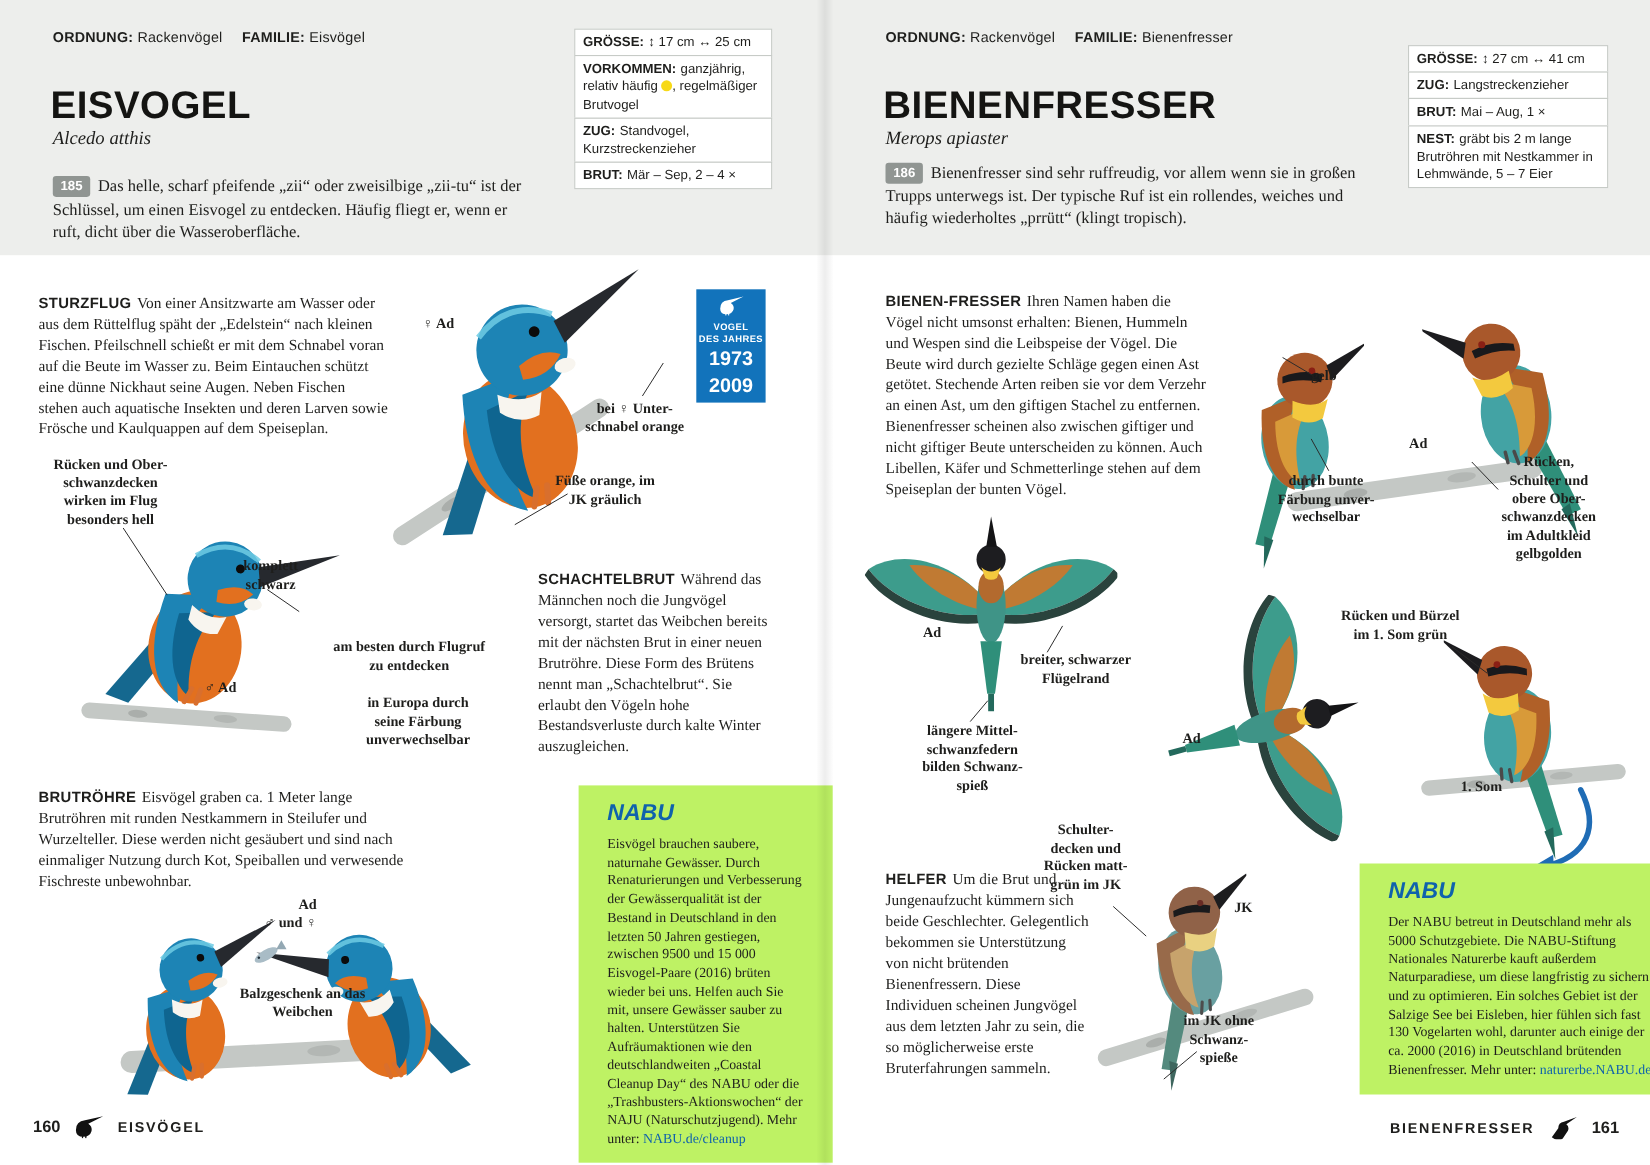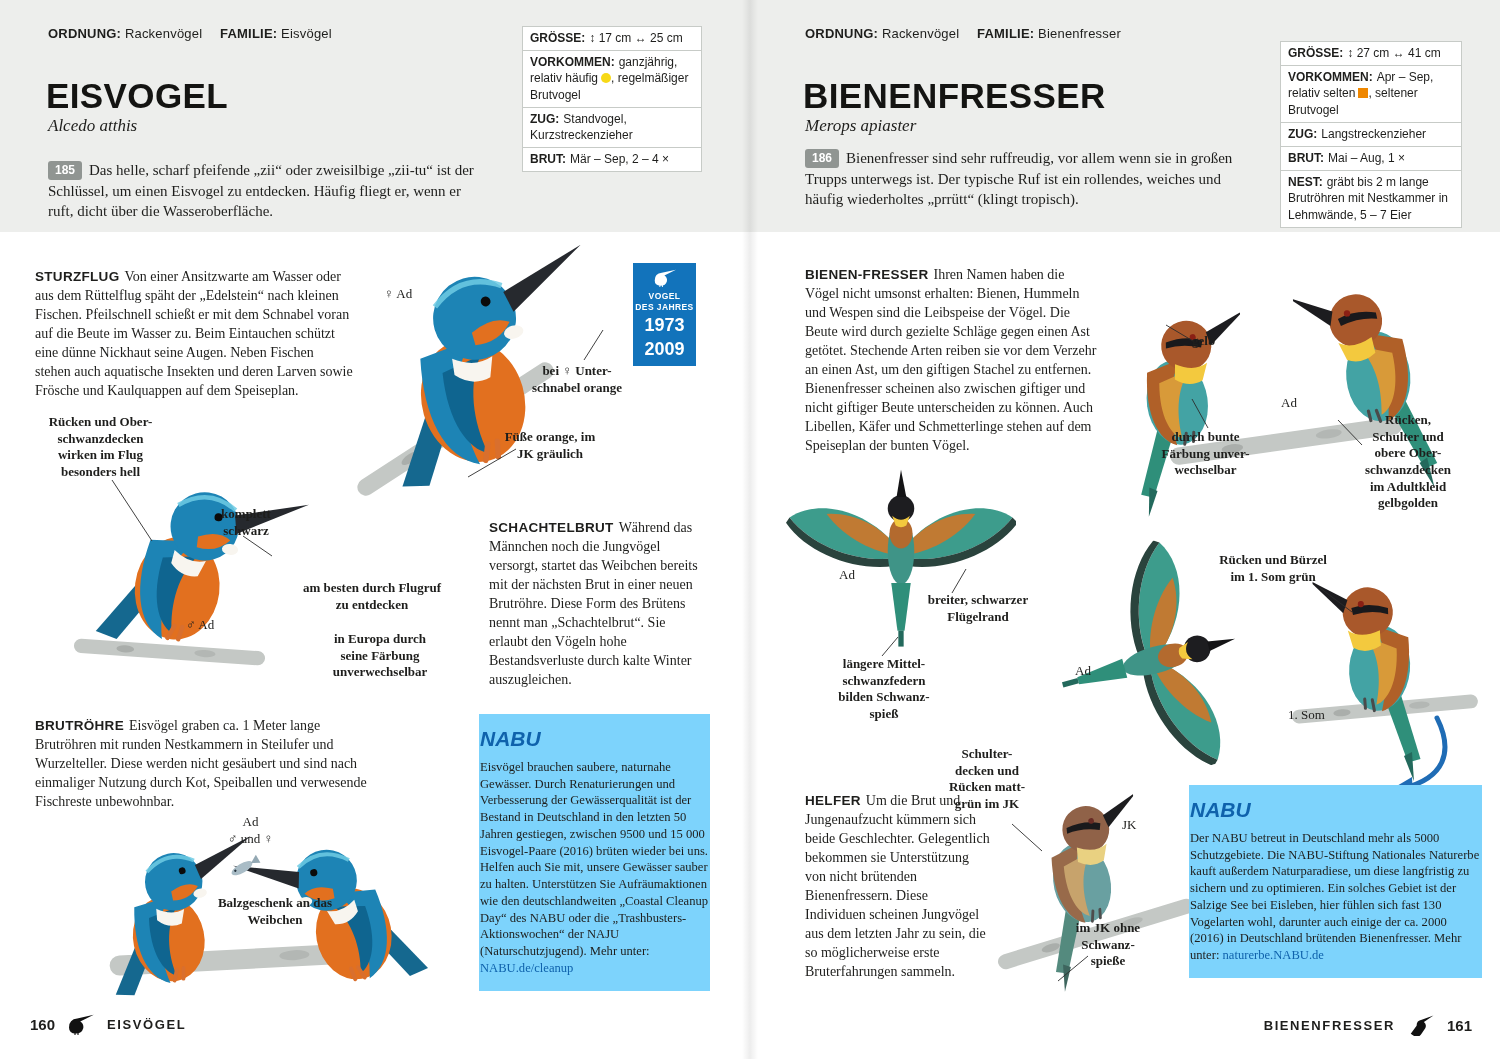--- a/index.html
+++ b/index.html
@@ -22,26 +22,26 @@
               padding:2px 7px 3px; border-radius:3px; margin-right:7px; vertical-align:1px; }
   .info { font:12px/1.35 "Liberation Sans","DejaVu Sans",sans-serif; }
   .info .row { background:#fff; border:1px solid #c7cbc7; padding:3px 7px 4px; margin-top:-1px; }
   .info b { font-weight:700; margin-right:4px; }
   .dotc { display:inline-block; width:10px; height:10px; border-radius:50%; vertical-align:-1px; margin-left:3px; }
   .sqc  { display:inline-block; width:10px; height:10px; vertical-align:-1px; margin-left:3px; }
   .para { font-size:14px; line-height:1.36; }
   .lead { font:700 13.5px "Liberation Sans","DejaVu Sans",sans-serif; letter-spacing:.3px; margin-right:5px; }
   .ann { font-size:13px; line-height:1.28; white-space:pre-line;font-weight:bold; }
   .ann.c { text-align:center; }
-  .ann.b { font-weight:400; }
+  .ann.b { font-weight:700;text-align:right; }
   .yearbadge { background:#1273bb; color:#fff; text-align:center;
                font-family:"Liberation Sans","DejaVu Sans",sans-serif; padding:6px 2px; }
   .yearbadge .small { font-size:8.5px; font-weight:700; letter-spacing:.4px; line-height:1.3; }
   .yearbadge .yr { font-size:18px; font-weight:700; line-height:1.2; margin-top:2px; }
-  .nabu { background:#7dd3fc; padding:13px 1px 14px; }
+  .nabu { background:#bef264; padding:13px 26px 14px;margin-left:47px; }
   .nabu .logo { font:700 21px "Liberation Sans","DejaVu Sans",sans-serif; font-style:italic; color:#0f62ac; margin-bottom:8px; }
   .nabu .txt { font-size:12.6px; line-height:1.33; }
   .link { color:#0f62ac; }
   .footer { position:absolute; display:flex; align-items:center; gap:11px;
             font:700 14px "Liberation Sans","DejaVu Sans",sans-serif; }
   .chapter { letter-spacing:1.6px; font-size:13px; }
   .pgnum { font-size:15px; letter-spacing:0; }
   .birdsvg { position:absolute; }
   .jkfilter { filter:saturate(.55) brightness(1.04); }
 </style>
@@ -273,21 +273,20 @@
     <span>Bienenfresser</span>
   </div>
   <h1 class="abs z2 title" style="left:803px;top:76px">BIENENFRESSER</h1>
   <div class="abs z2 species" style="left:805px;top:116px">Merops apiaster</div>
   <p class="abs z2 intro" style="left:805px;top:148px;width:440px">
     <span class="numbadge">186</span><span>Bienenfresser sind sehr ruffreudig, vor allem wenn sie in großen Trupps unterwegs ist. Der typische Ruf ist ein rollendes, weiches und häufig wiederholtes „prrütt“ (klingt tropisch).</span>
   </p>
 
   <div class="abs z2 info" style="left:1280px;top:42px;width:182px">
     <div class="row"><b>GRÖSSE:</b><span>↕ 27 cm ↔ 41 cm</span></div>
-    <div class="row"><b>VORKOMMEN:</b><span>Apr – Sep, relativ selten</span><span class="sqc" style="background:#ef8700"></span><span>, seltener Brutvogel</span></div>
     <div class="row"><b>ZUG:</b><span>Langstreckenzieher</span></div>
     <div class="row"><b>BRUT:</b><span>Mai – Aug, 1 ×</span></div>
     <div class="row"><b>NEST:</b><span>gräbt bis 2 m lange Brutröhren mit Nestkammer in Lehmwände, 5 – 7 Eier</span></div>
   </div>
 
   <p class="abs z2 para" style="left:805px;top:265px;width:294px">
     <span class="lead">BIENEN-FRESSER</span><span>Ihren Namen haben die Vögel nicht umsonst erhalten: Bienen, Hummeln und Wespen sind die Leibspeise der Vögel. Die Beute wird durch gezielte Schläge gegen einen Ast getötet. Stechende Arten reiben sie vor dem Verzehr an einen Ast, um den giftigen Stachel zu entfernen. Bienenfresser scheinen also zwischen giftiger und nicht giftiger Beute unterscheiden zu können. Auch Libellen, Käfer und Schmetterlinge stehen auf dem Speiseplan der bunten Vögel.</span>
   </p>
   <p class="abs z2 para" style="left:805px;top:791px;width:186px">
     <span class="lead">HELFER</span><span>Um die Brut und Jungenaufzucht kümmern sich beide Geschlechter. Gelegentlich bekommen sie Unterstützung von nicht brütenden Bienenfressern. Diese Individuen scheinen Jungvögel aus dem letzten Jahr zu sein, die so möglicherweise erste Bruterfahrungen sammeln.</span>
@@ -307,21 +306,21 @@
   <div class="abs z2 ann b" style="left:839px;top:567px">Ad</div>
   <div class="abs z2 ann c" style="left:908px;top:592px;width:140px">breiter, schwarzer
 Flügelrand</div>
   <div class="abs z2 ann c" style="left:828px;top:656px;width:112px">längere Mittel-
 schwanzfedern
 bilden Schwanz-
 spieß</div>
   <div class="abs z2 ann c" style="left:1198px;top:552px;width:150px">Rücken und Bürzel
 im 1. Som grün</div>
   <div class="abs z2 ann b" style="left:1075px;top:663px">Ad</div>
-  <div class="abs z2 ann b" style="left:1288px;top:707px">1. Som</div>
+  <div class="abs z2 ann b" style="left:1328px;top:707px">1. Som</div>
   <div class="abs z2 ann c" style="left:936px;top:746px;width:102px">Schulter-
 decken und
 Rücken matt-
 grün im JK</div>
   <div class="abs z2 ann b" style="left:1122px;top:817px">JK</div>
   <div class="abs z2 ann c" style="left:1058px;top:920px;width:100px">im JK ohne
 Schwanz-
 spieße</div>
 
   <div class="abs z2 nabu" style="left:1189px;top:785px;width:293px">

